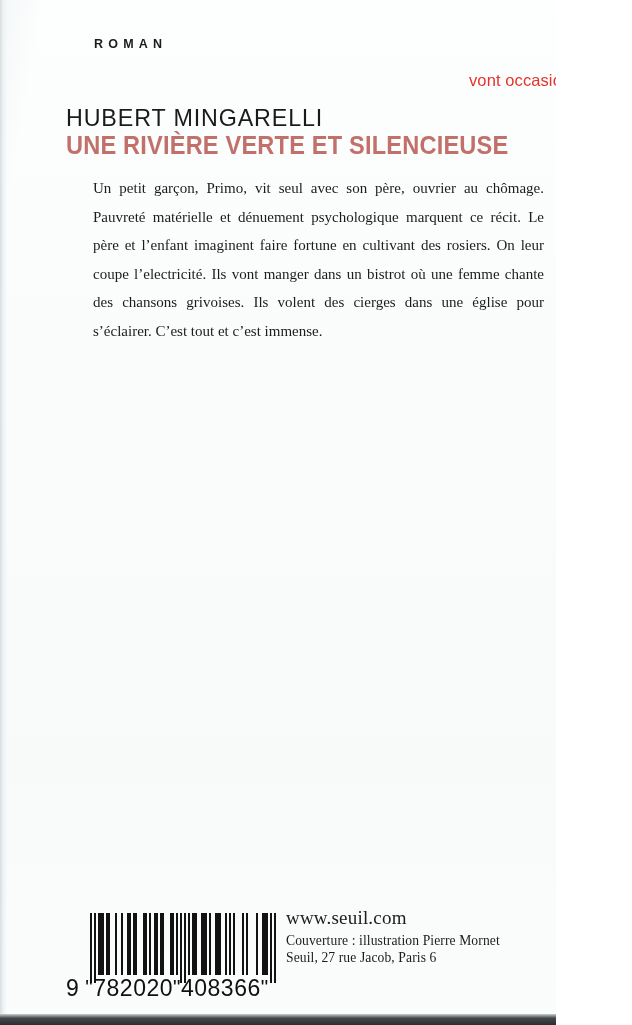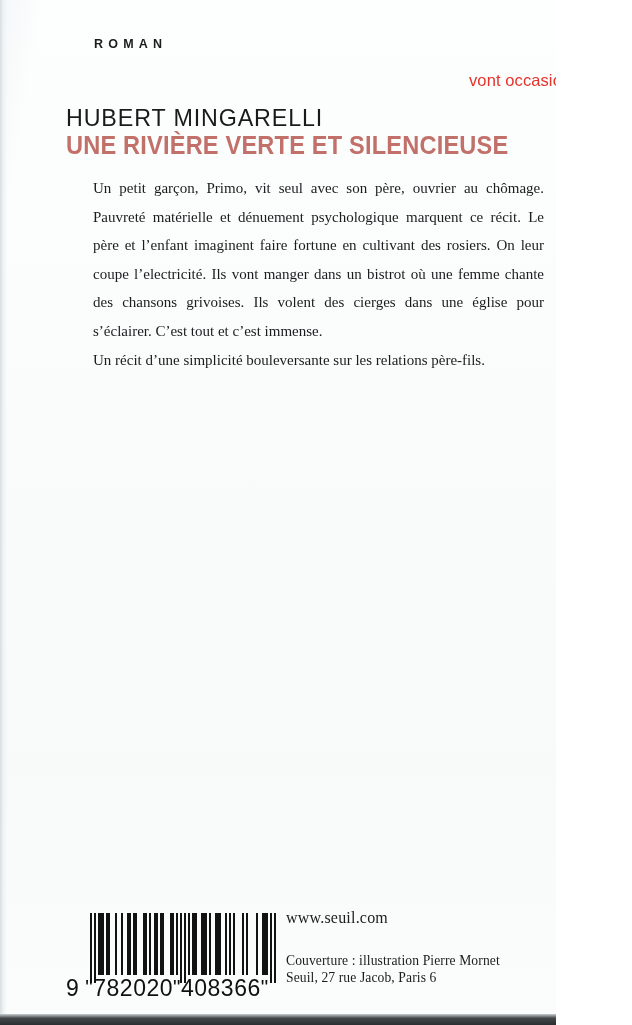--- a/index.html
+++ b/index.html
@@ -169,26 +169,26 @@
 
   .publisher-block {
     position: absolute;
     left: 286px;
     top: 908px;
     width: 346px;
     font-family: "Liberation Serif", serif;
     color: #1b1c1e;
   }
   .pub-site {
-    font-size: 16px;
+    font-size: 19px;
     line-height: 20px;
     letter-spacing: 0.2px;
   }
   .pub-lines {
-    margin-top: 24px;
+    margin-top: 4px;
     font-size: 13.6px;
     line-height: 17.4px;
     letter-spacing: 0.1px;
   }
   .pub-lines div {
     white-space: nowrap;
   }
   .isbn-row {
     position: relative;
     display: flex;
@@ -217,21 +217,20 @@
   <div class="roman-label">ROMAN</div>
 
   <div class="occasion-stamp">vont occasion</div>
 
   <div class="author">HUBERT MINGARELLI</div>
 
   <div class="book-title">UNE RIVIÈRE VERTE ET SILENCIEUSE</div>
 
   <div class="blurb">
     <p>Un petit garçon, Primo, vit seul avec son père, ouvrier au chômage. Pauvreté matérielle et dénuement psychologique marquent ce récit. Le père et l’enfant imaginent faire fortune en cultivant des rosiers. On leur coupe l’elec­tricité. Ils vont manger dans un bistrot où une femme chante des chansons grivoises. Ils volent des cierges dans une église pour s’éclairer. C’est tout et c’est immense.</p>
-    <p class="last">Un récit d’une simplicité bouleversante sur les relations père-fils.</p>
   </div>
 
   <div class="barcode-area">
     <div class="barcode-bars" id="barcode-bars">
         <span class="" style="width: 1.958px;"></span>
         <span class="w" style="width: 1.958px;"></span>
         <span class="" style="width: 1.958px;"></span>
         <span class="w" style="width: 1.958px;"></span>
         <span class="short" style="width: 5.874px;"></span>
         <span class="w" style="width: 1.958px;"></span>

